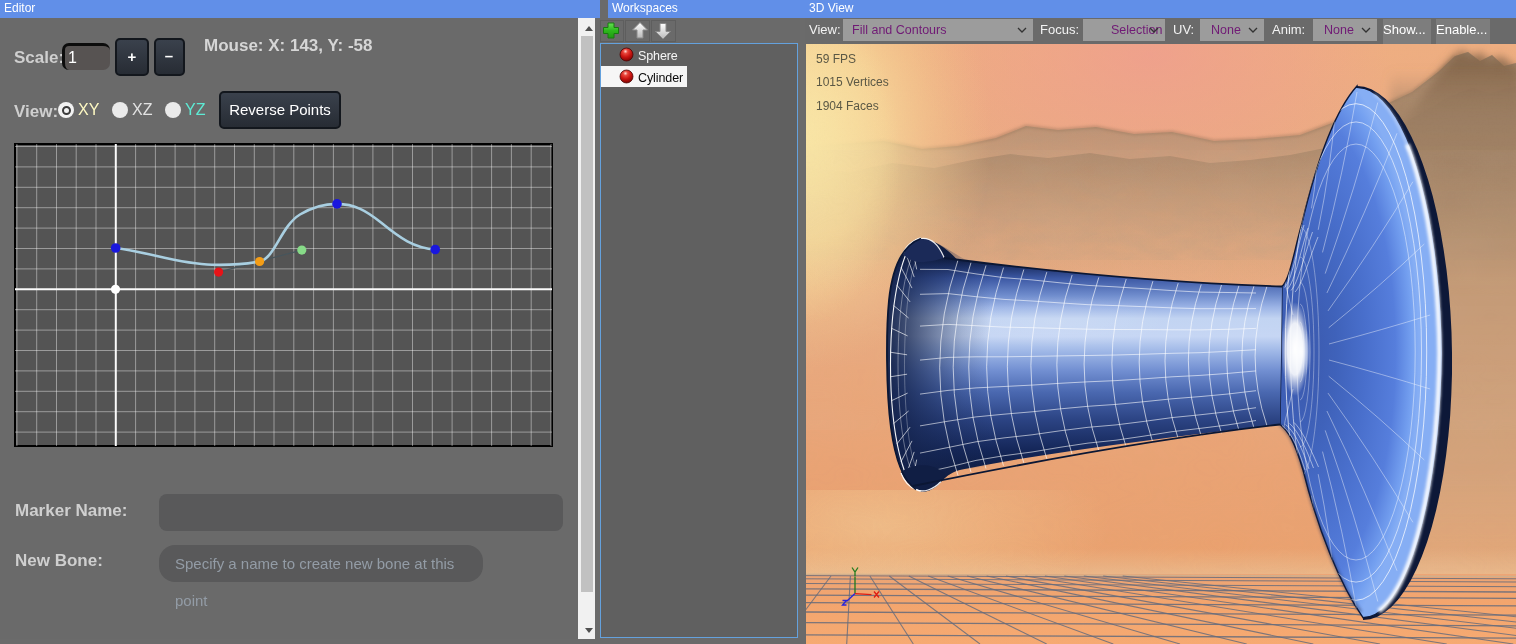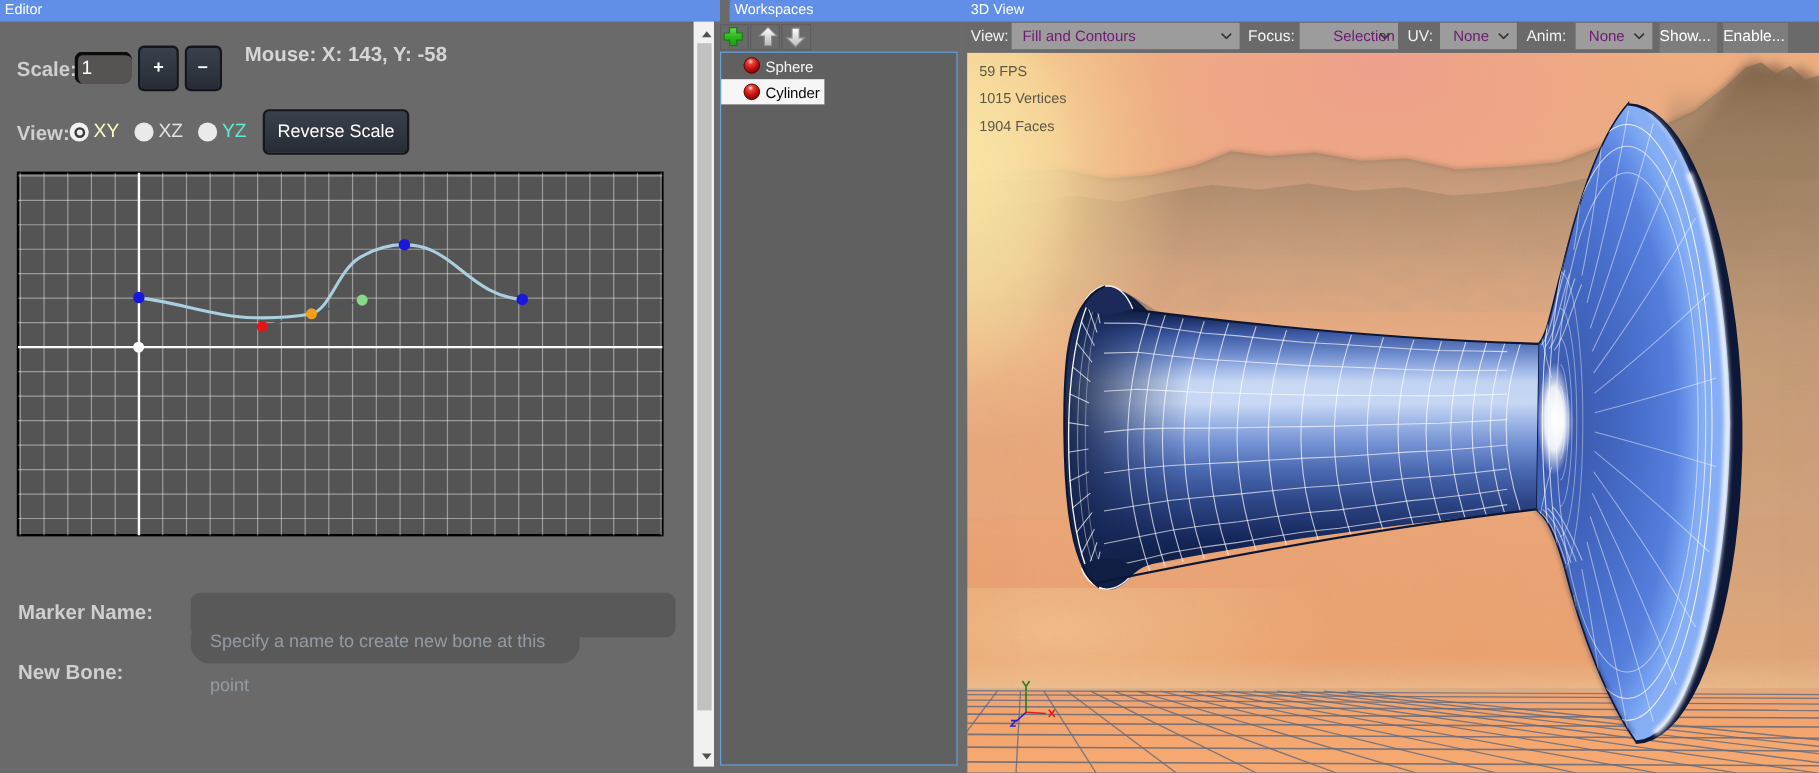--- a/index.html
+++ b/index.html
@@ -26,21 +26,21 @@
 <div class="abs darkbtn" style="left:153.5px;top:37.5px;width:31px;height:38px;font-size:15px;line-height:31px;font-weight:bold">–</div>
 <div class="abs lbl" style="left:204px;top:36px;color:#d6d6d6">Mouse: X: 143, Y: -58</div>
 <div class="abs lbl" style="left:14px;top:102px">View:</div>
 <div class="abs" style="left:58px;top:102px;width:16px;height:16px;border-radius:50%;background:#f2f2f2"></div>
 <div class="abs" style="left:61.5px;top:105.5px;width:9px;height:9px;border-radius:50%;border:2.6px solid #3b3b3b;background:#f2f2f2"></div>
 <div class="abs" style="left:78px;top:101px;color:#fef9c3;font-size:16px">XY</div>
 <div class="abs" style="left:112px;top:102px;width:16px;height:16px;border-radius:50%;background:#eaeaea"></div>
 <div class="abs" style="left:132px;top:101px;color:#e2e2e2;font-size:16px">XZ</div>
 <div class="abs" style="left:165px;top:102px;width:16px;height:16px;border-radius:50%;background:#eaeaea"></div>
 <div class="abs" style="left:185px;top:101px;color:#5eead4;font-size:16px">YZ</div>
-<div class="abs darkbtn" style="left:219px;top:91px;width:122px;height:38px;font-size:15px;line-height:34px;font-weight:normal">Reverse Scale</div>
+<div class="abs darkbtn" style="left:219px;top:91px;width:122px;height:38px;font-size:15px;line-height:34px;font-weight:normal">Reverse Points</div>
 <svg width="595" height="644" style="position:absolute;left:0;top:0">
 <rect x="15" y="144" width="537" height="302" fill="#545454" stroke="#000" stroke-width="2"></rect>
 <line x1="16.9" y1="144" x2="16.9" y2="446" stroke="rgba(255,255,255,0.42)" stroke-width="1"></line>
 <line x1="36.7" y1="144" x2="36.7" y2="446" stroke="rgba(255,255,255,0.42)" stroke-width="1"></line>
 <line x1="56.5" y1="144" x2="56.5" y2="446" stroke="rgba(255,255,255,0.42)" stroke-width="1"></line>
 <line x1="76.2" y1="144" x2="76.2" y2="446" stroke="rgba(255,255,255,0.42)" stroke-width="1"></line>
 <line x1="96.0" y1="144" x2="96.0" y2="446" stroke="rgba(255,255,255,0.42)" stroke-width="1"></line>
 <line x1="115.8" y1="144" x2="115.8" y2="446" stroke="#fafafa" stroke-width="2"></line>
 <line x1="135.6" y1="144" x2="135.6" y2="446" stroke="rgba(255,255,255,0.42)" stroke-width="1"></line>
 <line x1="155.4" y1="144" x2="155.4" y2="446" stroke="rgba(255,255,255,0.42)" stroke-width="1"></line>
@@ -85,21 +85,21 @@
 <circle cx="115.7" cy="248" r="4.8" fill="#1a17dd"></circle>
 <circle cx="218.6" cy="272.1" r="4.6" fill="#e71318"></circle>
 <circle cx="259.6" cy="261.5" r="4.6" fill="#f49d16"></circle>
 <circle cx="301.8" cy="250.1" r="4.6" fill="#87db88"></circle>
 <circle cx="337" cy="203.9" r="4.8" fill="#1a17dd"></circle>
 <circle cx="435.2" cy="249.5" r="4.8" fill="#1a17dd"></circle>
 </svg>
 <div class="abs lbl" style="left:15px;top:501px">Marker Name:</div>
 <div class="abs" style="left:159px;top:494px;width:404px;height:37px;background:#59595a;border-radius:8px"></div>
 <div class="abs lbl" style="left:15px;top:551px">New Bone:</div>
-<div class="abs" style="left:159px;top:516px;width:324px;height:37px;background:#59595a;border-radius:16px;color:#939ca6;font-weight:normal;font-size:15px;line-height:37px;padding-left:16px">Specify a name to create new bone at this point</div>
+<div class="abs" style="left:159px;top:545px;width:324px;height:37px;background:#59595a;border-radius:16px;color:#939ca6;font-weight:normal;font-size:15px;line-height:37px;padding-left:16px">Specify a name to create new bone at this point</div>
 
 <div class="abs" style="left:578px;top:18px;width:17px;height:621px;background:#f1f1f1"></div>
 <div class="abs" style="left:584.5px;top:25.5px;width:0;height:0;border-left:4px solid transparent;border-right:4px solid transparent;border-bottom:5px solid #505050"></div>
 <div class="abs" style="left:580.5px;top:36px;width:12px;height:556px;background:#c1c1c1"></div>
 <div class="abs" style="left:584.5px;top:628px;width:0;height:0;border-left:4px solid transparent;border-right:4px solid transparent;border-top:5px solid #505050"></div>
 <div class="abs" style="left:0px;top:639px;width:600px;height:5px;background:#6b6b6b"></div>
 
 <div class="abs" style="left:600px;top:0;width:200px;height:644px;background:#6a6a6a"></div>
 <div class="titlebar" style="left:608px;width:200px">Workspaces</div>
 <div class="abs" style="left:600px;top:19.5px;width:24px;height:22px;border:1px solid #5e5e5e"></div>

